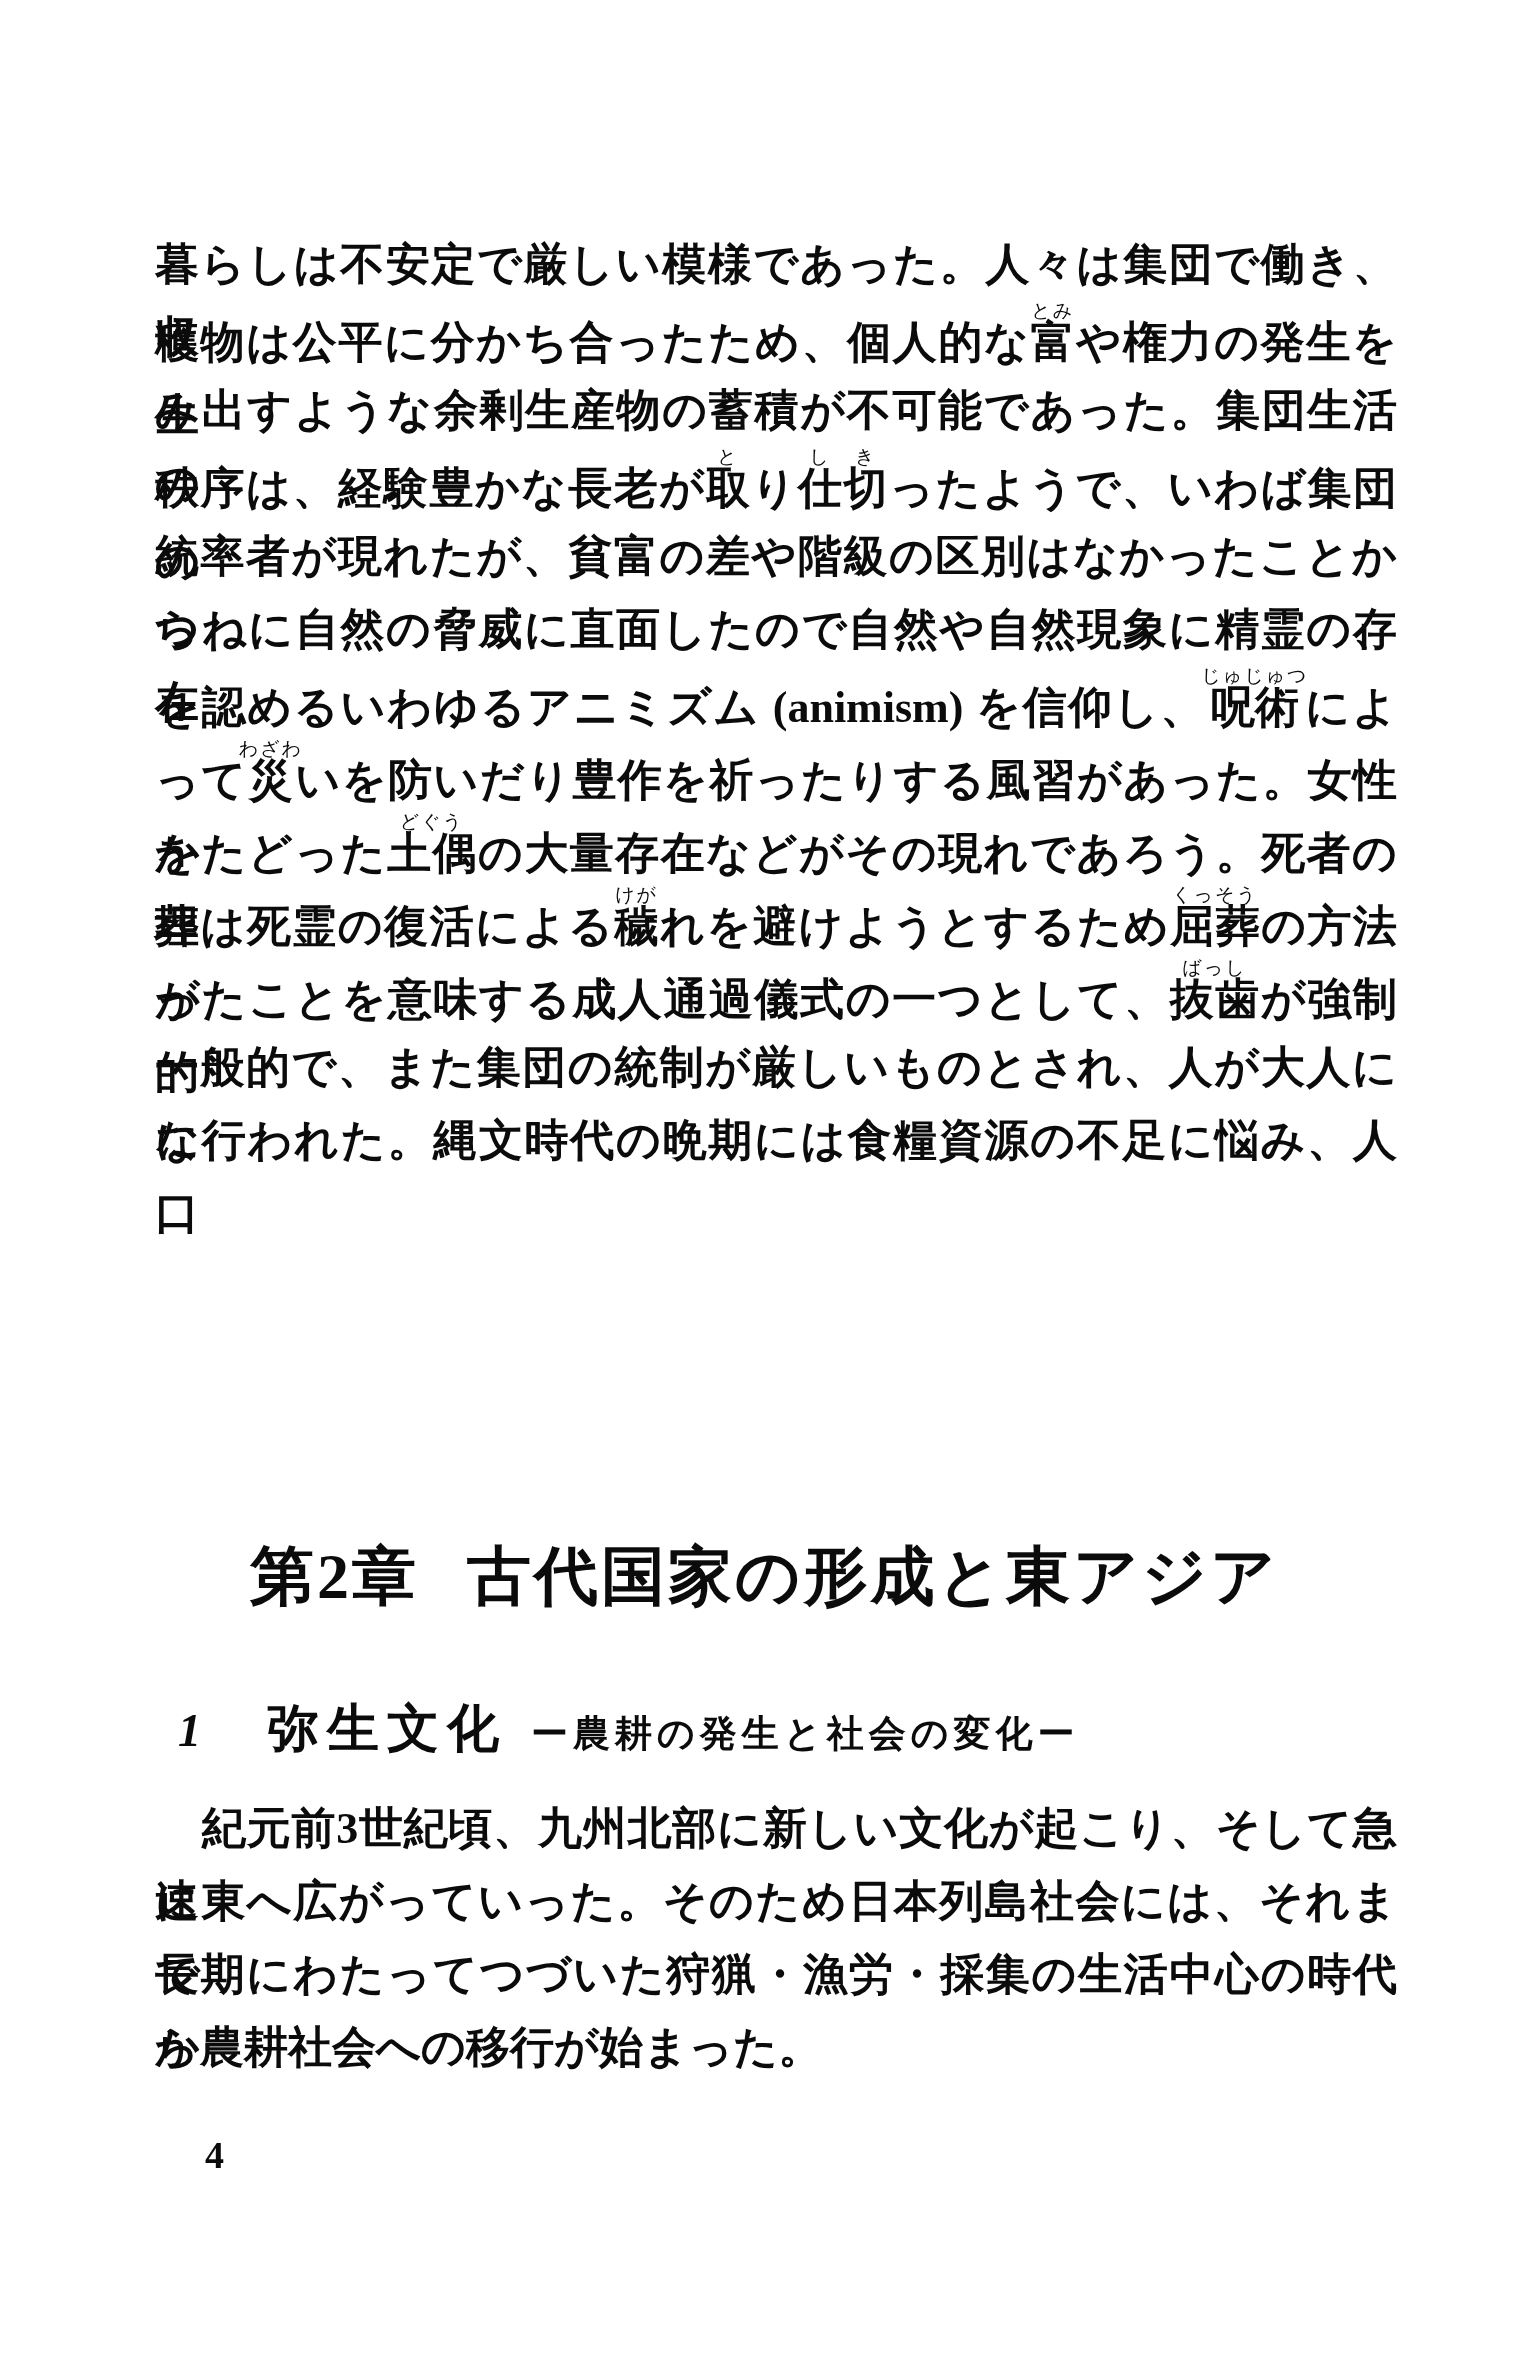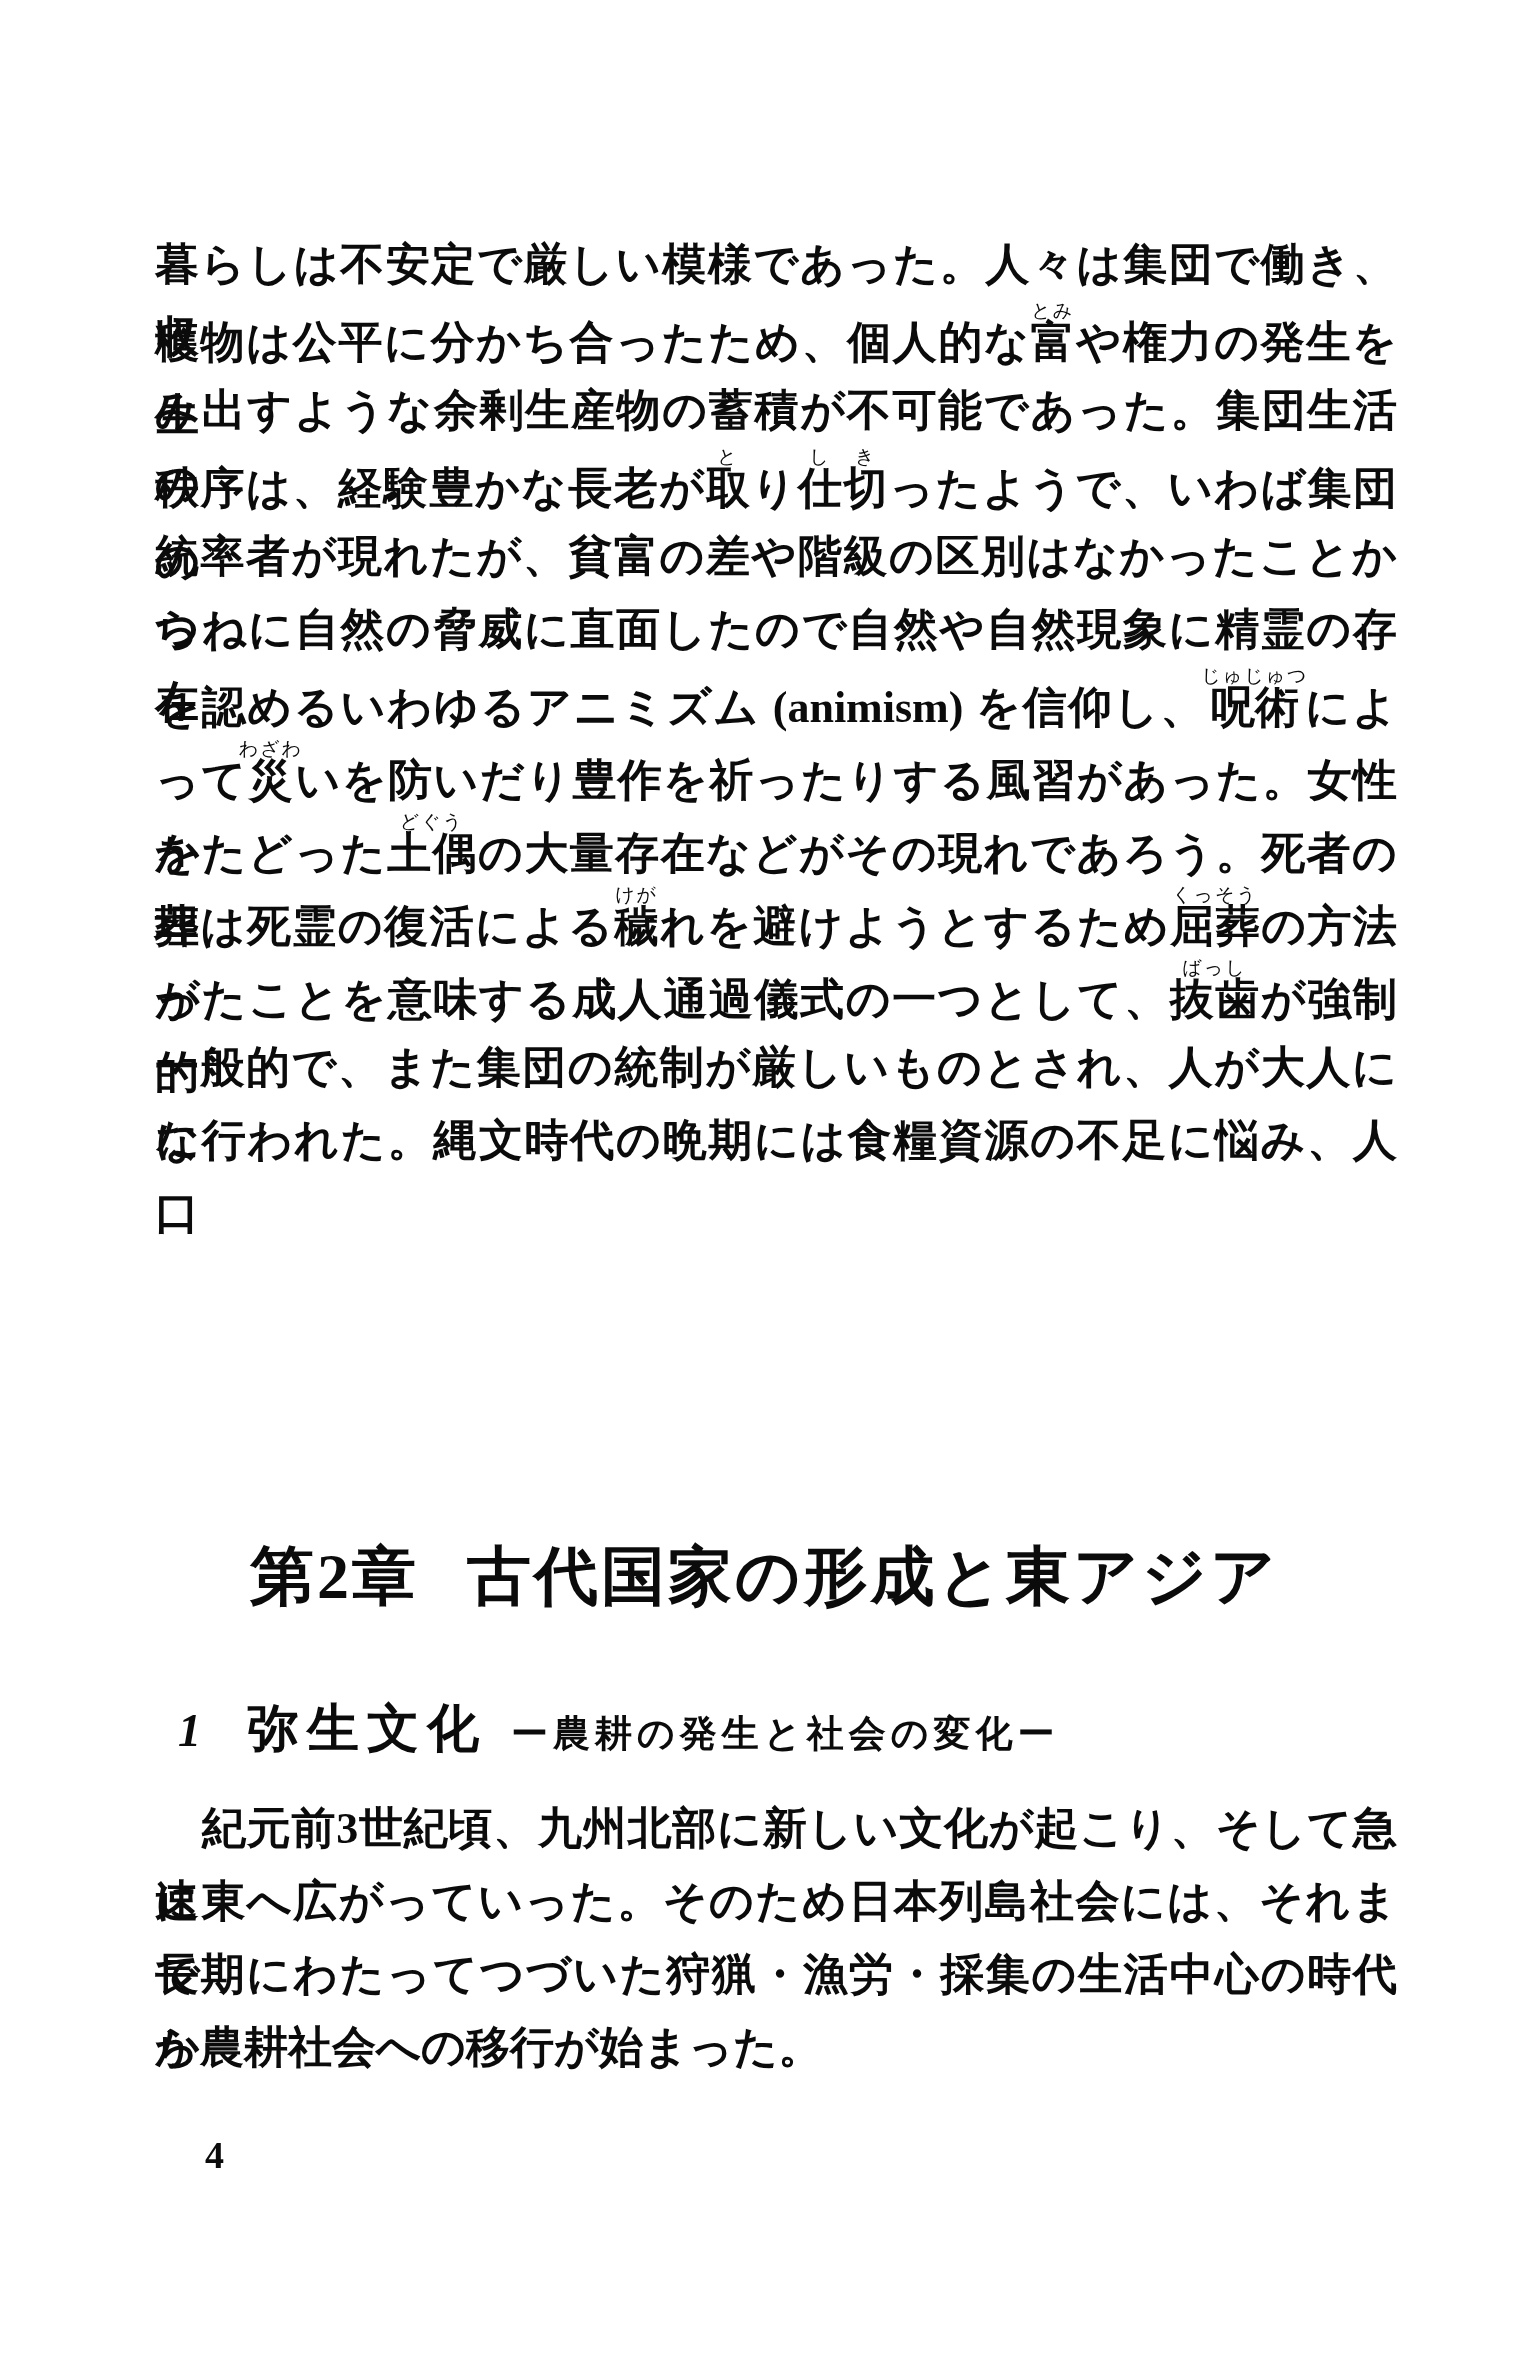--- a/index.html
+++ b/index.html
@@ -82,21 +82,21 @@
   }
   .section-number {
     font-size: 46px;
     font-weight: 700;
     font-style: italic;
   }
   .section-title {
     font-size: 52px;
     font-weight: 700;
     letter-spacing: 8px;
-    margin-left: 46px;
+    margin-left: 66px;
   }
   .section-subtitle {
     font-size: 37px;
     font-weight: 600;
     letter-spacing: 5px;
     margin-left: 24px;
     font-family: Liberation Mono, monospace;
   }
 
   

